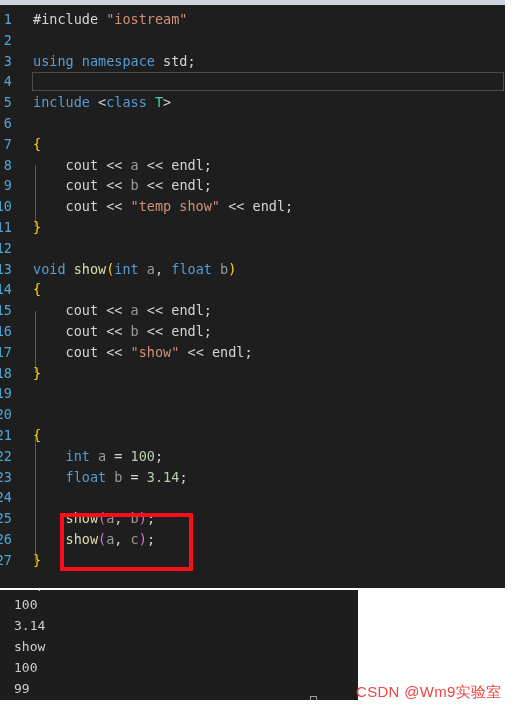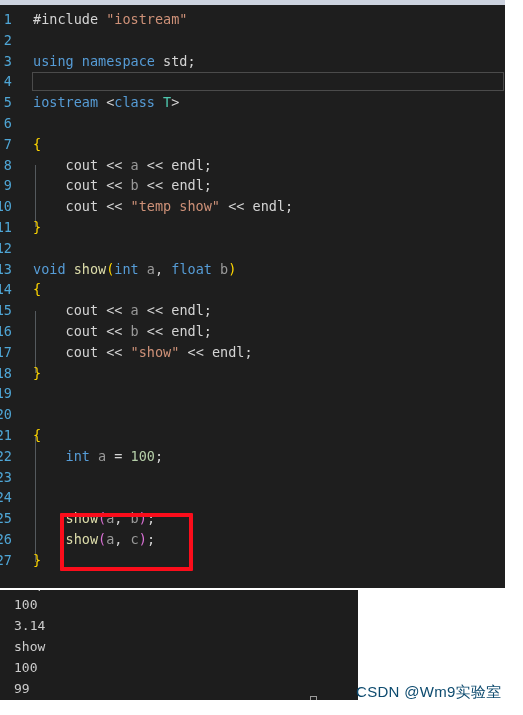--- a/index.html
+++ b/index.html
@@ -159,21 +159,21 @@
     background: transparent;
   }
 
   
   #watermark {
     position: absolute;
     left: 356px;
     top: 683px;
     font-family: "Liberation Sans", sans-serif;
     font-size: 15px;
-    color: #0c4a6e;
+    color: #ef4444;
     white-space: nowrap;
     letter-spacing: 0.3px;
   }
 
   
   #bottom-band {
     position: absolute;
     left: 0; top: 700px;
     width: 523px; height: 15px;
     background: #ffffff;
@@ -214,21 +214,21 @@
     <span class="code-text"><span class="t-kw">using</span> <span class="t-kw">namespace</span> <span class="t-ident">std</span><span class="t-op">;</span></span>
   </div>
 
   <div class="code-line" style="top:66.4px;position:absolute;left:0;width:505px;">
     <span class="ln">4</span>
     <span class="code-text"></span>
   </div>
 
   <div class="code-line" style="top:87.2px;position:absolute;left:0;width:505px;">
     <span class="ln">5</span>
-    <span class="code-text"><span class="t-kw">iostream</span> <span class="t-op">&lt;</span><span class="t-kw">class</span> <span class="t-type">T</span><span class="t-op">&gt;</span></span>
+    <span class="code-text"><span class="t-kw">include</span> <span class="t-op">&lt;</span><span class="t-kw">class</span> <span class="t-type">T</span><span class="t-op">&gt;</span></span>
   </div>
 
   <div class="code-line" style="top:108px;position:absolute;left:0;width:505px;">
     <span class="ln">6</span>
   </div>
 
   <div class="code-line" style="top:128.8px;position:absolute;left:0;width:505px;">
     <span class="ln">7</span>
     <span class="code-text"><span class="t-brace">{</span></span>
   </div>
@@ -302,20 +302,21 @@
     <span class="code-text"><span class="t-brace">{</span></span>
   </div>
 
   <div class="code-line" style="top:440.8px;position:absolute;left:0;width:505px;">
     <span class="ln">22</span>
     <span class="code-text">    <span class="t-kw">int</span> <span class="t-param">a</span> <span class="t-op">=</span> <span class="t-num">100</span><span class="t-op">;</span></span>
   </div>
 
   <div class="code-line" style="top:461.6px;position:absolute;left:0;width:505px;">
     <span class="ln">23</span>
+    <span class="code-text">    <span class="t-kw">float</span> <span class="t-param">b</span> <span class="t-op">=</span> <span class="t-num">3.14</span><span class="t-op">;</span></span>
   </div>
 
   <div class="code-line" style="top:482.4px;position:absolute;left:0;width:505px;">
     <span class="ln">24</span>
   </div>
 
   <div class="code-line" style="top:503.2px;position:absolute;left:0;width:505px;">
     <span class="ln">25</span>
     <span class="code-text">    <span class="t-fn">show</span><span class="t-paren-m">(</span><span class="t-param">a</span><span class="t-op">,</span> <span class="t-param">b</span><span class="t-paren-m">)</span><span class="t-op">;</span></span>
   </div>

